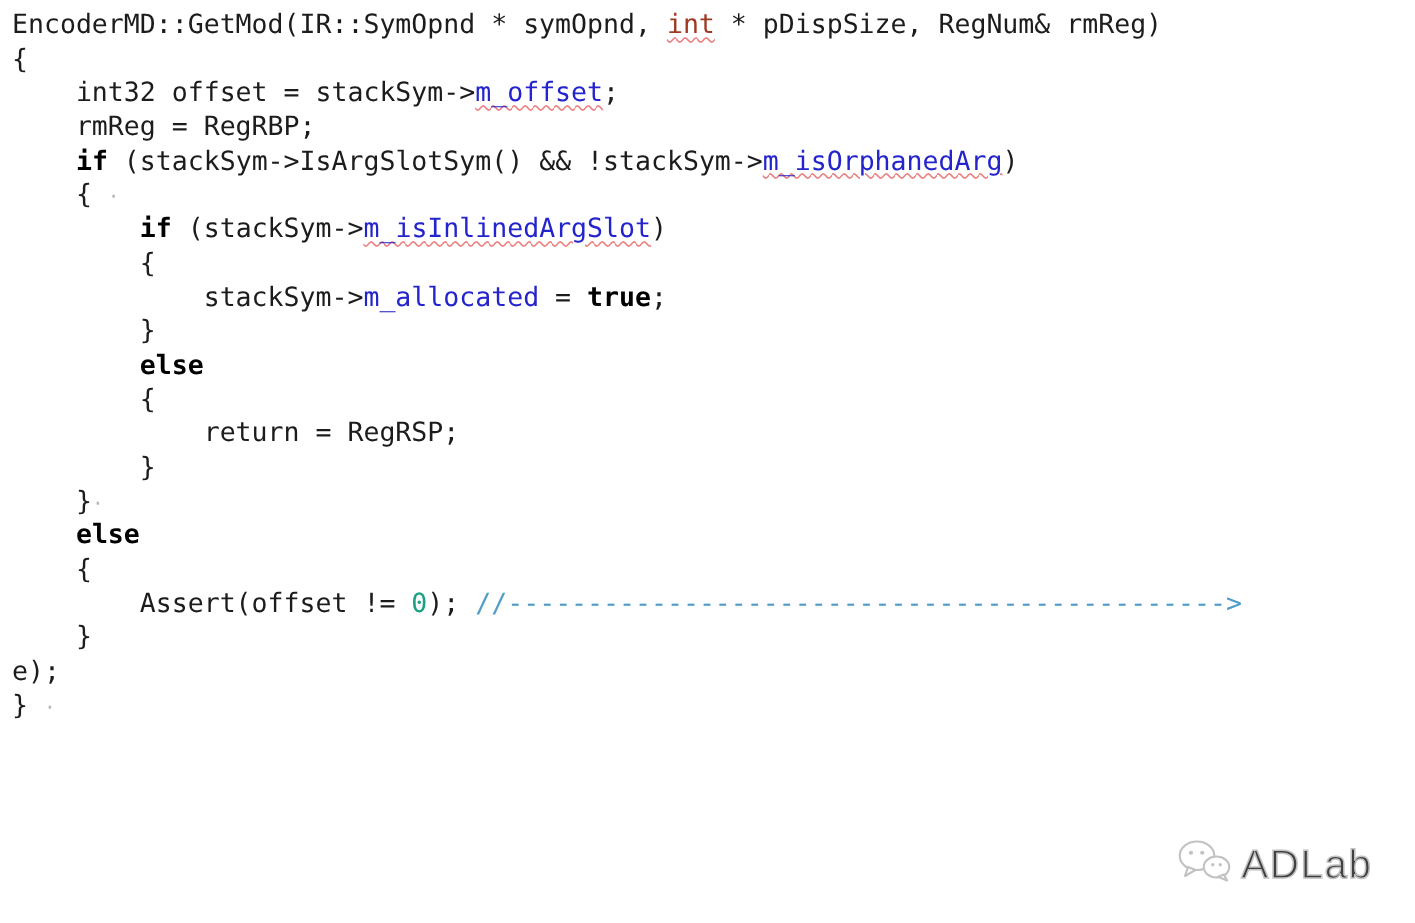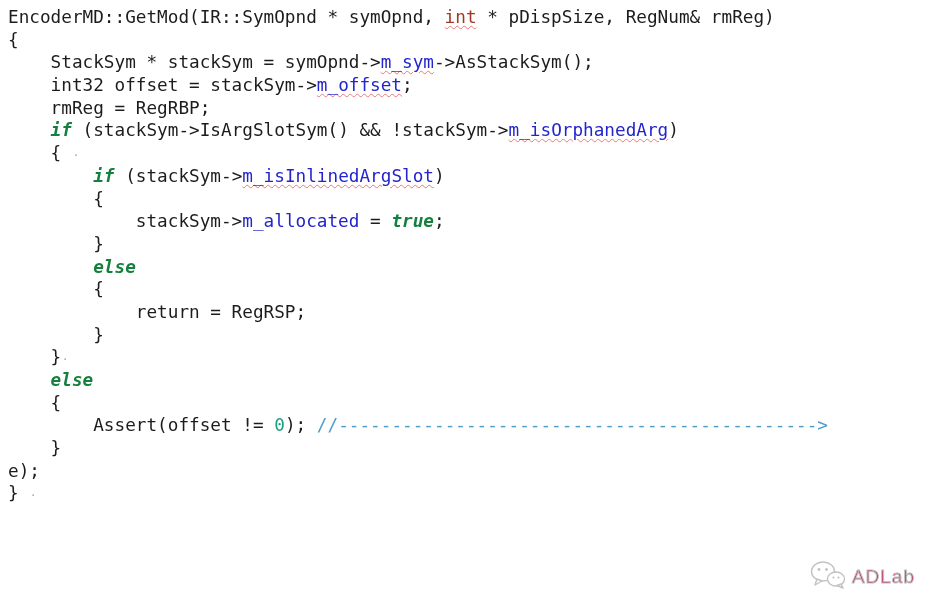--- a/index.html
+++ b/index.html
@@ -16,55 +16,54 @@
     width: 943px;
     padding: 6px 0 0 8px;
     box-sizing: border-box;
     font-family: "DejaVu Sans Mono", "Liberation Mono", monospace;
     font-size: 17.7px;
     line-height: 22.7px;
     color: #1c1c1c;
     cursor: text;
   }
   .line { white-space: pre; height: 22.7px; }
-  .tok-k { color: #15803d; font-weight: bold; font-style: italic; }       
+  .tok-k { color: #000000; font-weight: bold; }       
   .tok-t { color: #9e3a22; }                          
   .tok-m { color: #2424cc; }                          
   .tok-n { color: #1aa085; }                          
   .tok-c { color: #4f9cc8; }                          
   .tok-d { color: #b5b5b5; font-size: 13px; }         
   .sq {
     text-decoration: underline;
     text-decoration-style: wavy;
     text-decoration-color: rgba(224,60,60,0.65);
     text-decoration-thickness: 1px;
     text-underline-offset: 2px;
   }
   .watermark {
     position: absolute;
     right: 28px; bottom: 20px;
     display: flex; align-items: center; gap: 6px;
     user-select: none;
   }
   .watermark-label {
     font-family: "Liberation Sans", sans-serif;
-    font-size: 19px;
+    font-size: 27px;
     letter-spacing: 1px;
-    color: #be185d;
+    color: #404040;
     -webkit-text-stroke: 1px #c2c2c2;
     text-shadow: 0 0 1px #d8d8d8;
   }
 </style>
 </head>
 <body>
 
 <div class="code" id="code-content">
     <div class="line"><span class="tok-p">EncoderMD::GetMod(IR::SymOpnd * symOpnd, </span><span class="tok-t sq">int</span><span class="tok-p"> * pDispSize, RegNum&amp; rmReg)</span></div>
     <div class="line"><span class="tok-p">{</span></div>
-    <div class="line"><span class="tok-p">    StackSym * stackSym = symOpnd-&gt;</span><span class="tok-m sq">m_sym</span><span class="tok-p">-&gt;AsStackSym();</span></div>
     <div class="line"><span class="tok-p">    int32 offset = stackSym-&gt;</span><span class="tok-m sq">m_offset</span><span class="tok-p">;</span></div>
     <div class="line"><span class="tok-p">    rmReg = RegRBP;</span></div>
     <div class="line"><span class="tok-p">    </span><span class="tok-k">if</span><span class="tok-p"> (stackSym-&gt;IsArgSlotSym() &amp;&amp; !stackSym-&gt;</span><span class="tok-m sq">m_isOrphanedArg</span><span class="tok-p">)</span></div>
     <div class="line"><span class="tok-p">    { </span><span class="tok-d">·</span></div>
     <div class="line"><span class="tok-p">        </span><span class="tok-k">if</span><span class="tok-p"> (stackSym-&gt;</span><span class="tok-m sq">m_isInlinedArgSlot</span><span class="tok-p">)</span></div>
     <div class="line"><span class="tok-p">        {</span></div>
     <div class="line"><span class="tok-p">            stackSym-&gt;</span><span class="tok-m">m_allocated</span><span class="tok-p"> = </span><span class="tok-k">true</span><span class="tok-p">;</span></div>
     <div class="line"><span class="tok-p">        }</span></div>
     <div class="line"><span class="tok-p">        </span><span class="tok-k">else</span></div>
     <div class="line"><span class="tok-p">        {</span></div>

